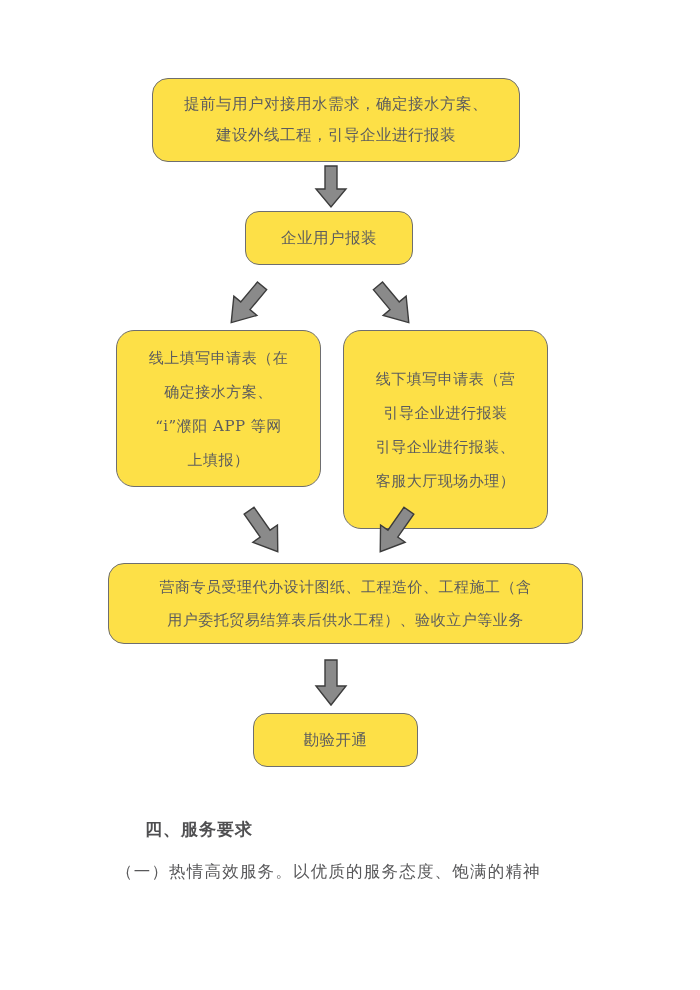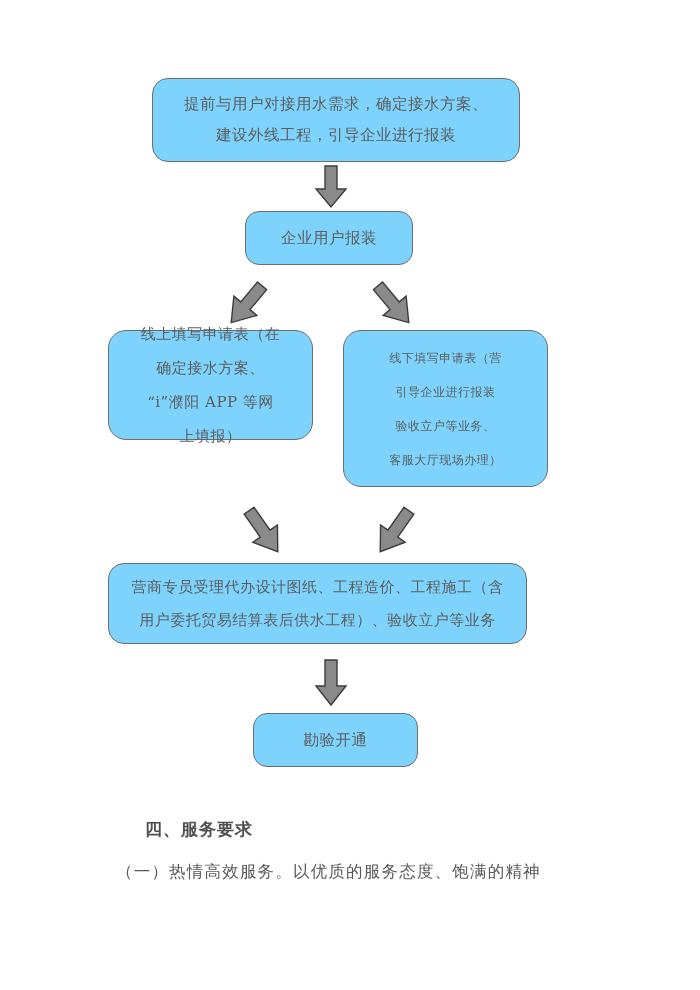--- a/index.html
+++ b/index.html
@@ -22,21 +22,21 @@
     width: 700px;
     height: 990px;
   }
 
   
   .node {
     position: absolute;
     box-sizing: border-box;
     border: 1.2px solid #6e6e70;
     border-radius: 14px;
-    background: #7dd3fc;
+    background: #fde047;
     display: flex;
     flex-direction: column;
     align-items: center;
     justify-content: center;
     color: #5c5c5e;
     letter-spacing: 0.5px;
   }
   .node .line {
     display: block;
     white-space: nowrap;
@@ -55,40 +55,40 @@
   
   #node-apply {
     left: 245px; top: 211px;
     width: 168px; height: 54px;
     font-size: 15.5px;
     line-height: 26px;
   }
 
   
   #node-online {
-    left: 108px; top: 330px;
-    width: 205px; height: 110px;
+    left: 116px; top: 330px;
+    width: 205px; height: 157px;
     border-radius: 18px;
     font-size: 15px;
     line-height: 34px;
   }
 
   
   #node-offline {
     left: 343px; top: 330px;
-    width: 205px; height: 157px;
+    width: 205px; height: 199px;
     border-radius: 18px;
-    font-size: 12px;
+    font-size: 15px;
     line-height: 34px;
   }
 
   
   #node-handle {
     left: 108px; top: 563px;
-    width: 419px; height: 81px;
+    width: 475px; height: 81px;
     border-radius: 16px;
     font-size: 15px;
     line-height: 33px;
   }
 
   
   #node-final {
     left: 253px; top: 713px;
     width: 165px; height: 54px;
     font-size: 15.5px;
@@ -173,21 +173,21 @@
     <div class="node" id="node-online">
       <span class="line">线上填写申请表（在</span>
       <span class="line">确定接水方案、</span>
       <span class="line">“i”濮阳 APP 等网</span>
       <span class="line">上填报）</span>
     </div>
 
     <div class="node" id="node-offline">
       <span class="line">线下填写申请表（营</span>
       <span class="line">引导企业进行报装</span>
-      <span class="line">验收立户等业务、</span>
+      <span class="line">引导企业进行报装、</span>
       <span class="line">客服大厅现场办理）</span>
     </div>
 
     <div class="arrow" id="arrow-4">
       <svg width="58" height="56" viewBox="0 0 58 56">
         <g transform="rotate(-35 29 28)">
           <polygon points="23,2 35,2 35,30 44,30 29,52 14,30 23,30" fill="#8a8a8a" stroke="#3c3c3c" stroke-width="1.4" stroke-linejoin="miter"></polygon>
         </g>
       </svg>
     </div>

